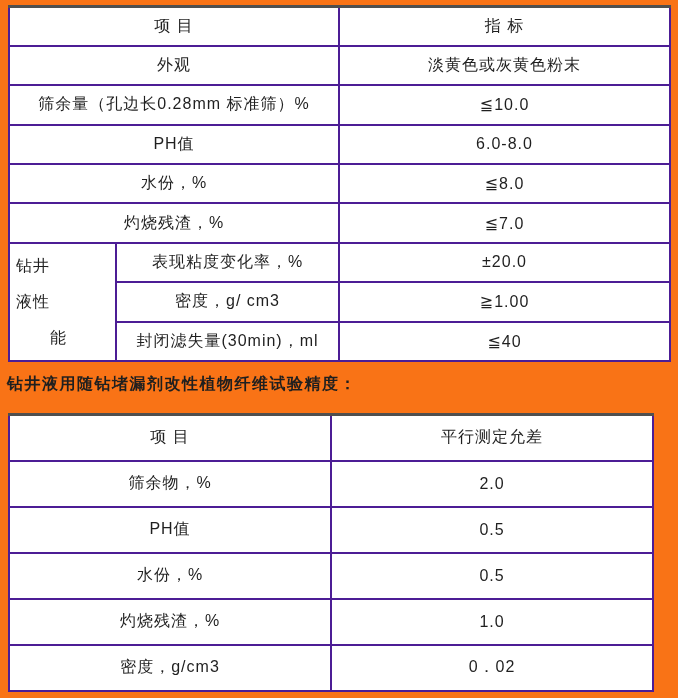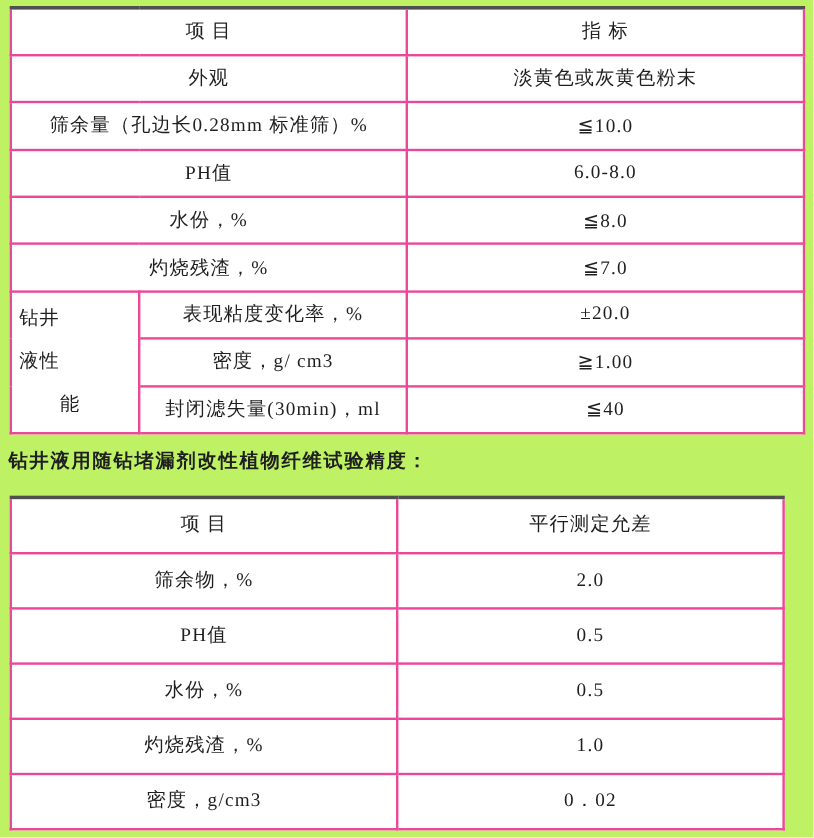--- a/index.html
+++ b/index.html
@@ -1,32 +1,32 @@
 <!DOCTYPE html>
 <html><head>
 <meta charset="utf-8">
 <style>
   * { margin:0; padding:0; box-sizing:border-box; }
   html,body { background:#ffffff; }
   .page {
     position:relative;
     width:678px; height:698px;
-    background:#bef264;
-    font-family:Liberation Serif, serif;
+    background:#f97316;
+    font-family:Liberation Sans, sans-serif;
     color:#1f1f1f;
     overflow:hidden;
   }
   table {
     position:absolute;
     border-collapse:collapse;
     table-layout:fixed;
     background:#ffffff;
   }
   td {
-    border:2px solid #ec4899;
+    border:2px solid #4c1d95;
     font-size:16px;
     font-weight:normal;
     text-align:center;
     vertical-align:middle;
     padding:2px 4px;
     letter-spacing:1px;
     overflow:hidden;
   }
   .t1 { left:8px; top:5px; width:661px; height:357px; }
   .t2 { left:8px; top:413px; width:644px; height:279px; }

